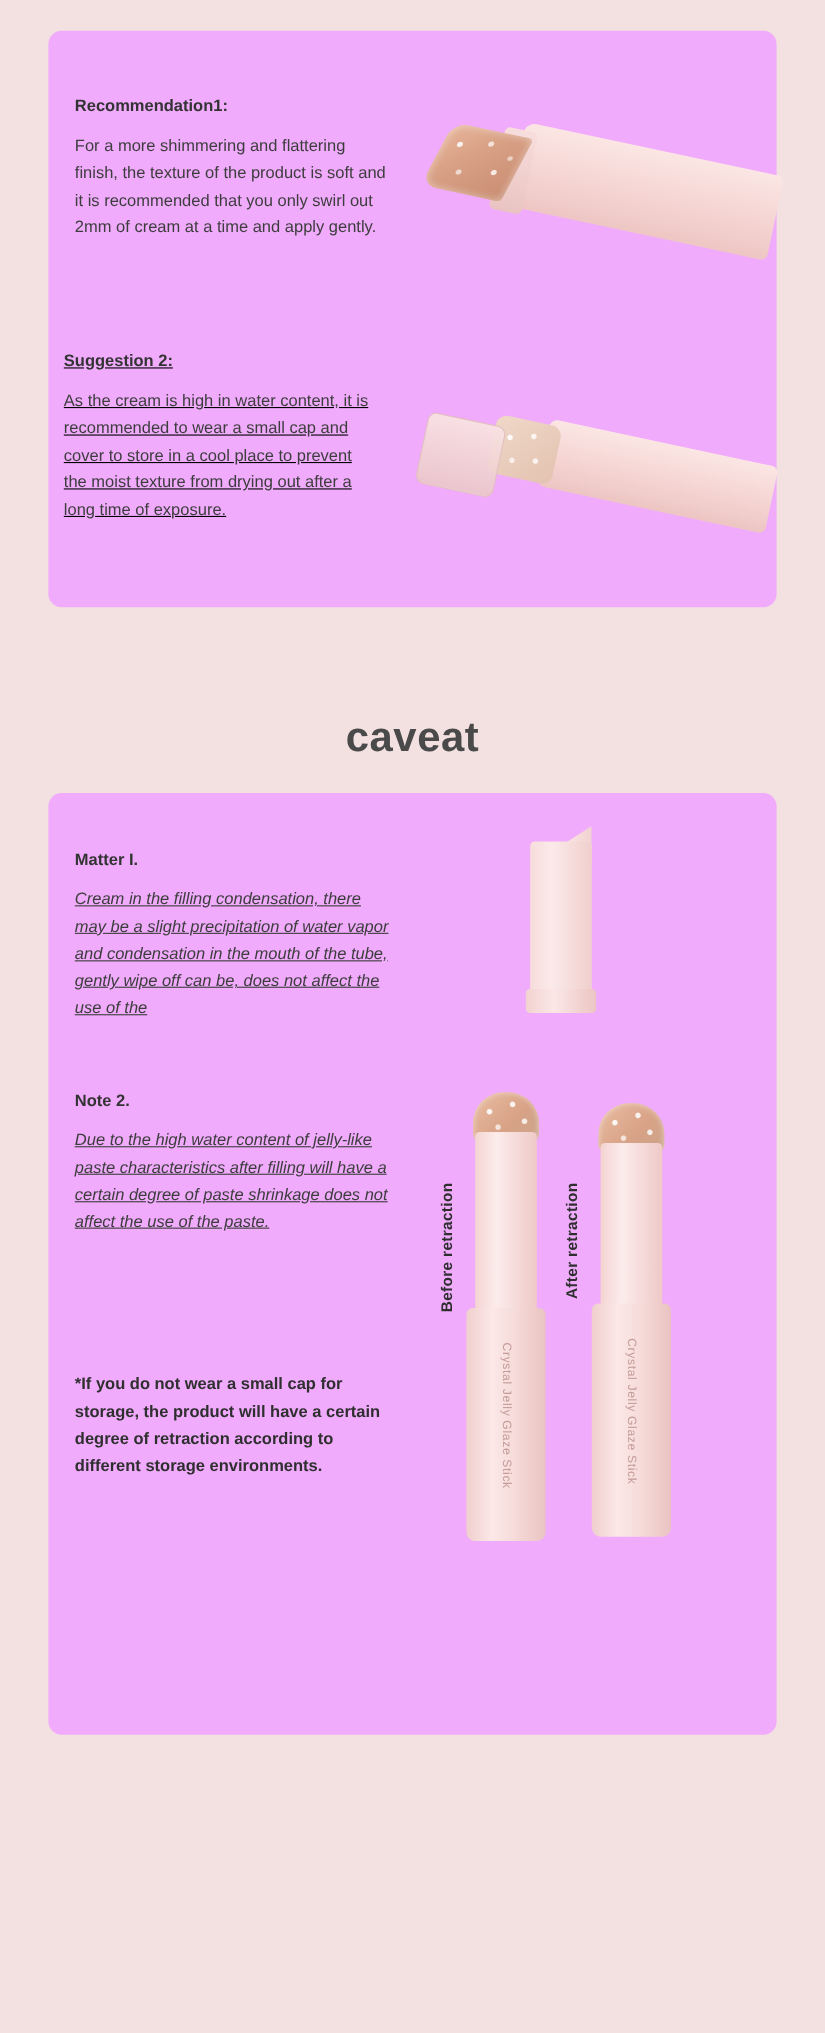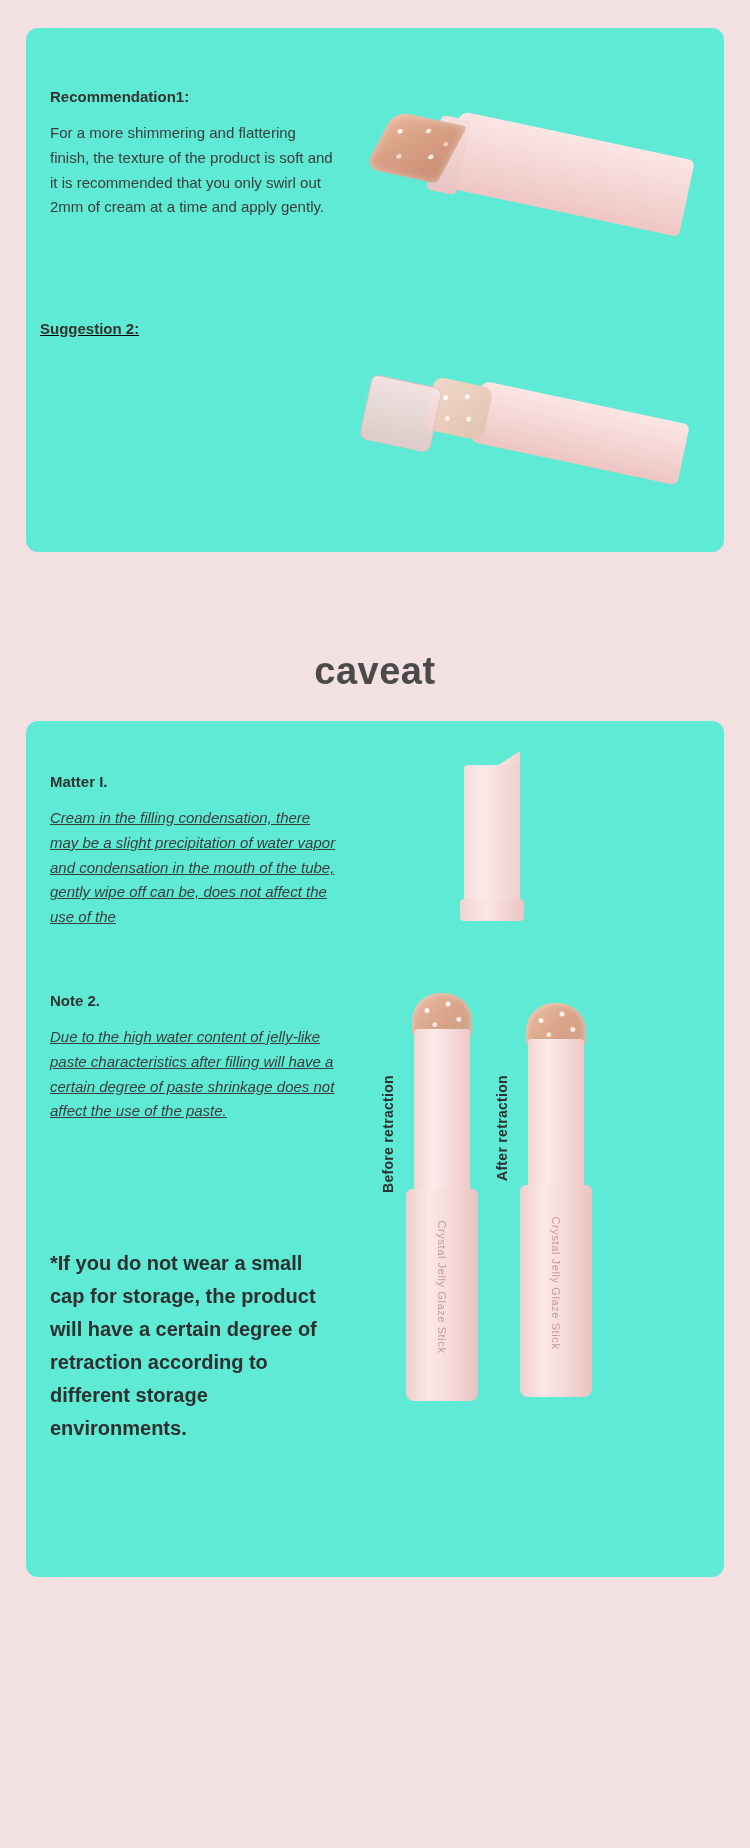--- a/index.html
+++ b/index.html
@@ -24,22 +24,22 @@
     font-weight: bold;
     color: #4a4a4a;
     letter-spacing: 0.5px;
   }
   #title-recommendations { padding-top: 52px; }
   #title-caveat { padding-top: 22px; }
 
   
   .card {
     position: relative;
-    margin: 0 26px;
-    background: #5eead4;
+    margin: 0 44px;
+    background: #f0abfc;
     border-radius: 12px;
   }
   #card-recommendations {
     margin-top: 28px;
     height: 524px;
   }
   #card-caveat {
     margin-top: 28px;
     height: 856px;
   }
@@ -53,21 +53,21 @@
     margin-bottom: 16px;
   }
   .block-body {
     font-size: 15px;
     line-height: 1.65;
     color: #3d3d3d;
     width: 286px;
   }
   .italic .block-body { font-style: italic; text-decoration: underline; }
   .note-strong {
-    font-size: 20px;
+    font-size: 15px;
     line-height: 1.65;
     font-weight: bold;
     color: #2f2f2f;
     width: 292px;
   }
 
   
   #rec1 { left: 24px; top: 60px; }
   #rec2 { left: 14px; top: 292px; text-decoration: underline; }
   
@@ -258,20 +258,21 @@
     </div>
 
     <div class="art" id="art-rec1">
       <div class="barrel"></div>
       <div class="collar"></div>
       <div class="cream"></div>
     </div>
 
     <div class="block" id="rec2">
       <div class="block-heading">Suggestion 2:</div>
+      <div class="block-body">As the cream is high in water content, it is recommended to wear a small cap and cover to store in a cool place to prevent the moist texture from drying out after a long time of exposure.</div>
     </div>
 
     <div class="art" id="art-rec2">
       <div class="barrel2"></div>
       <div class="cream2"></div>
       <div class="cap"></div>
     </div>
 
   </div>
 

